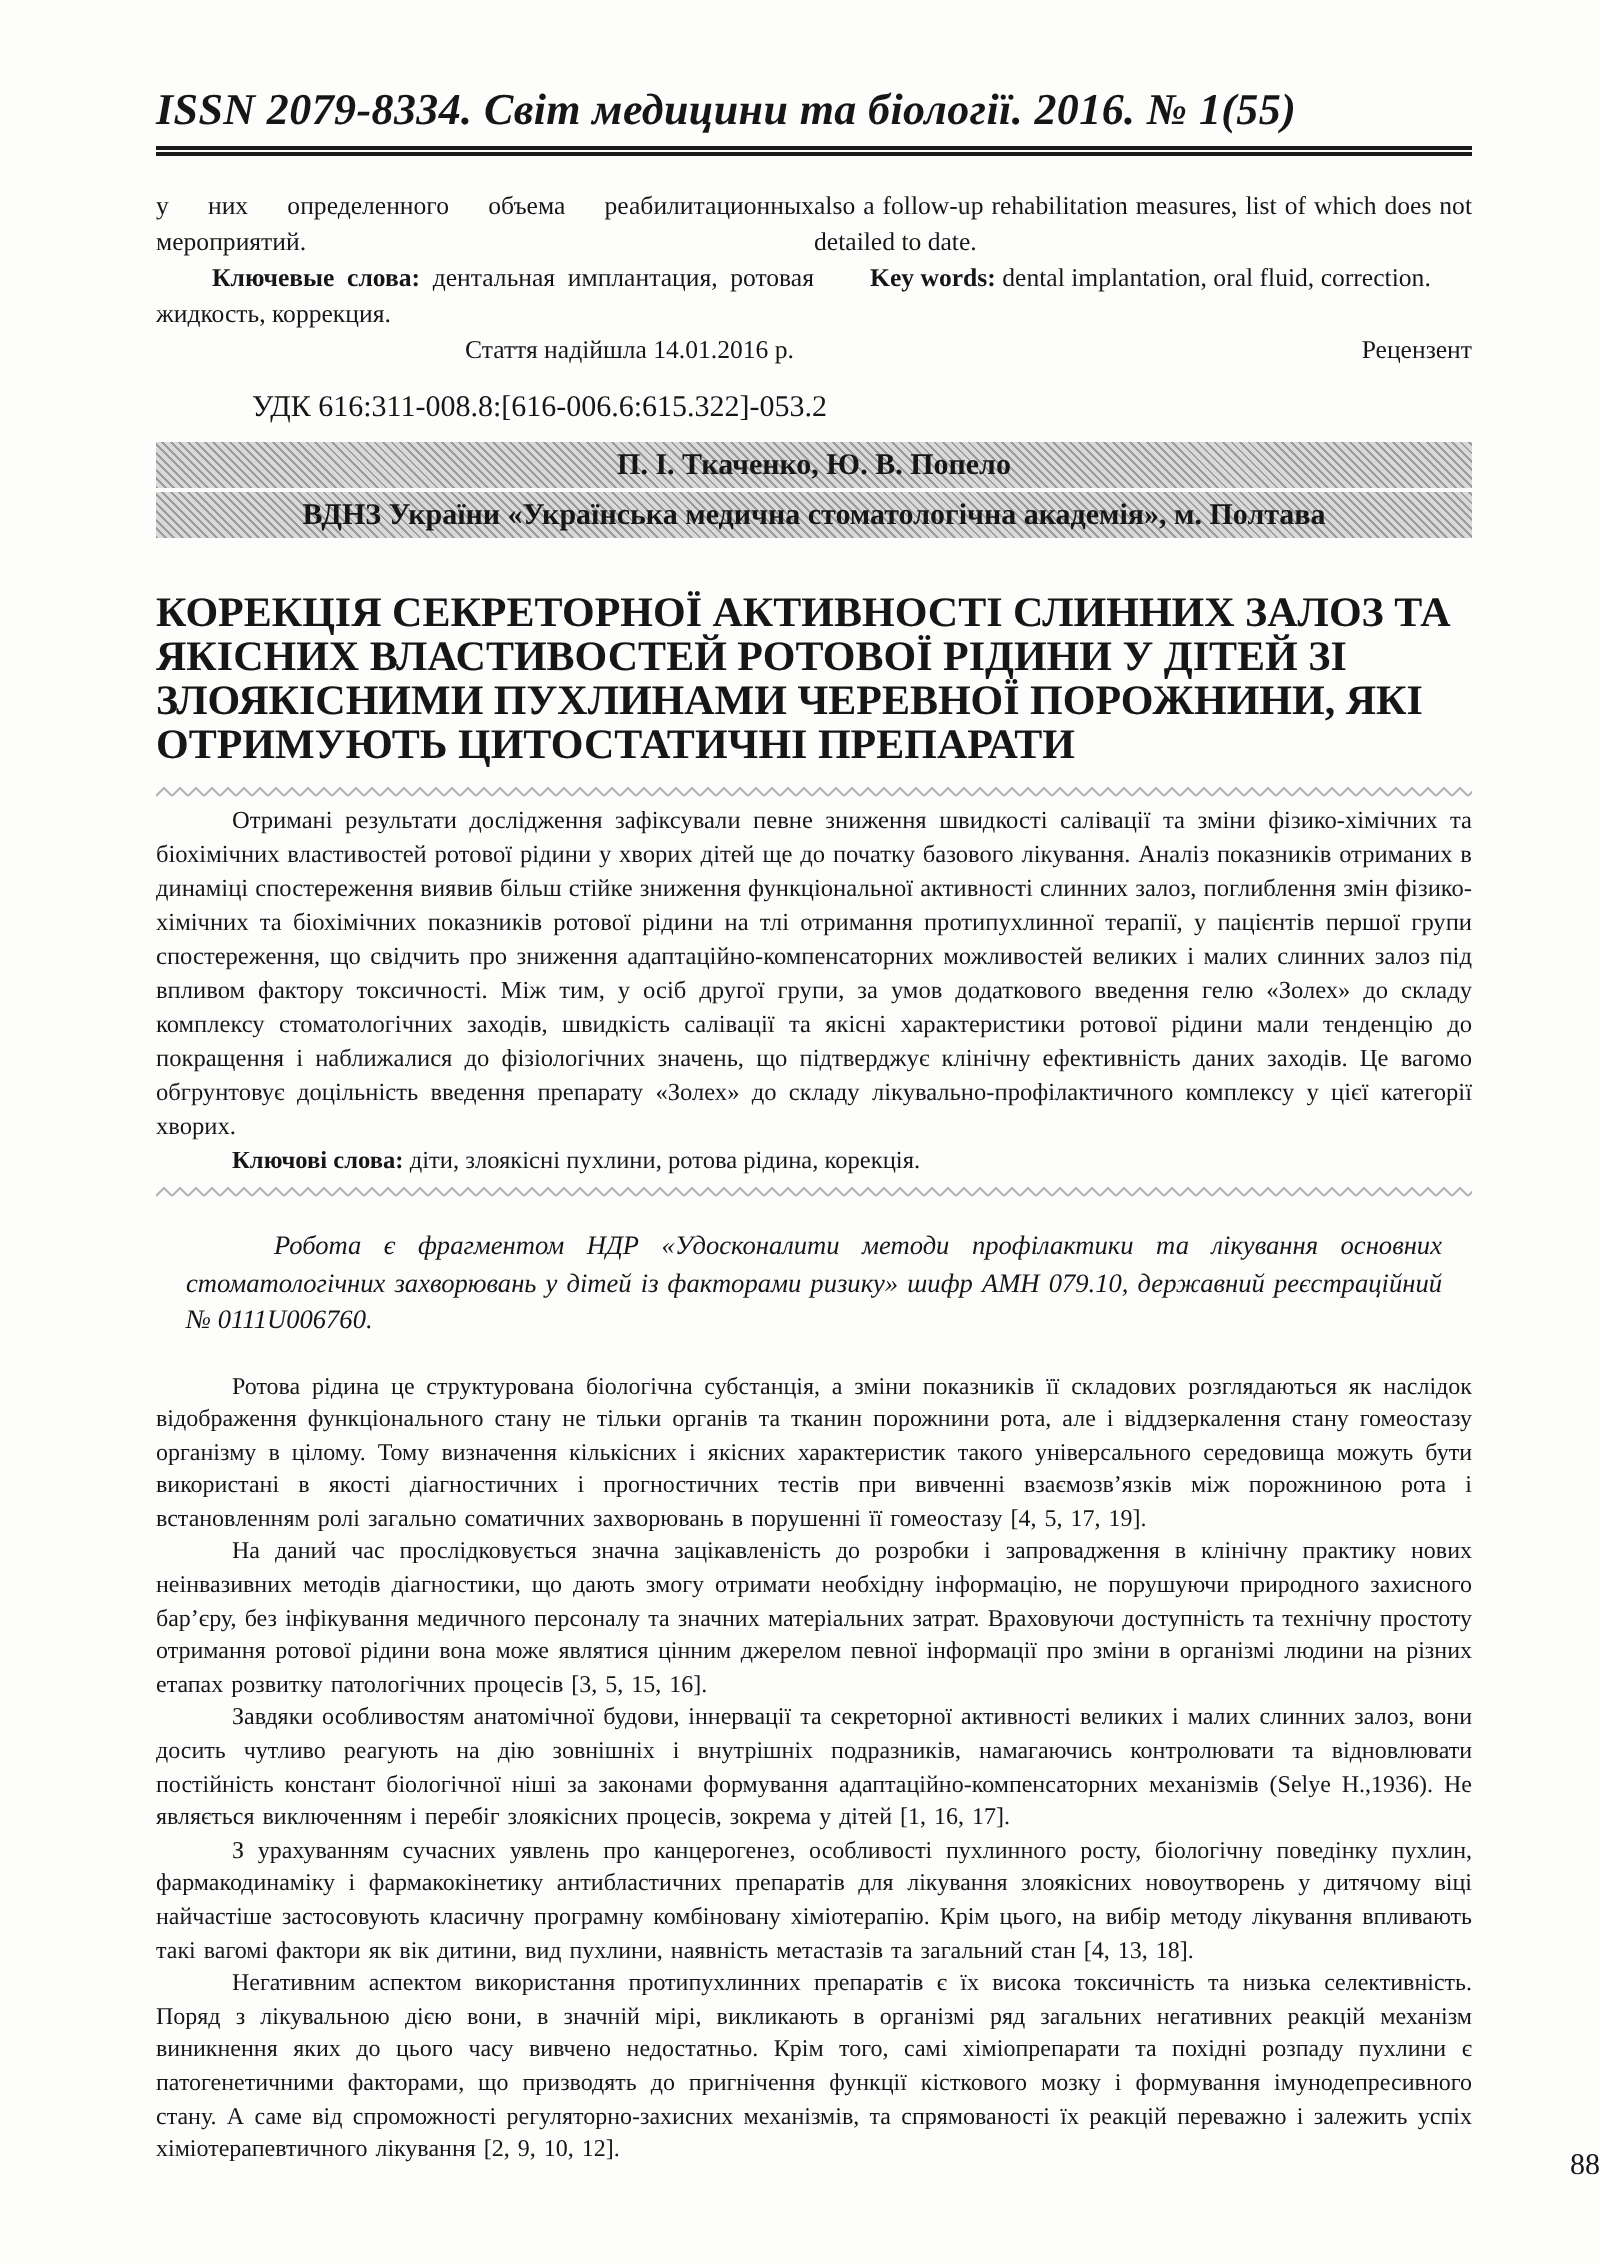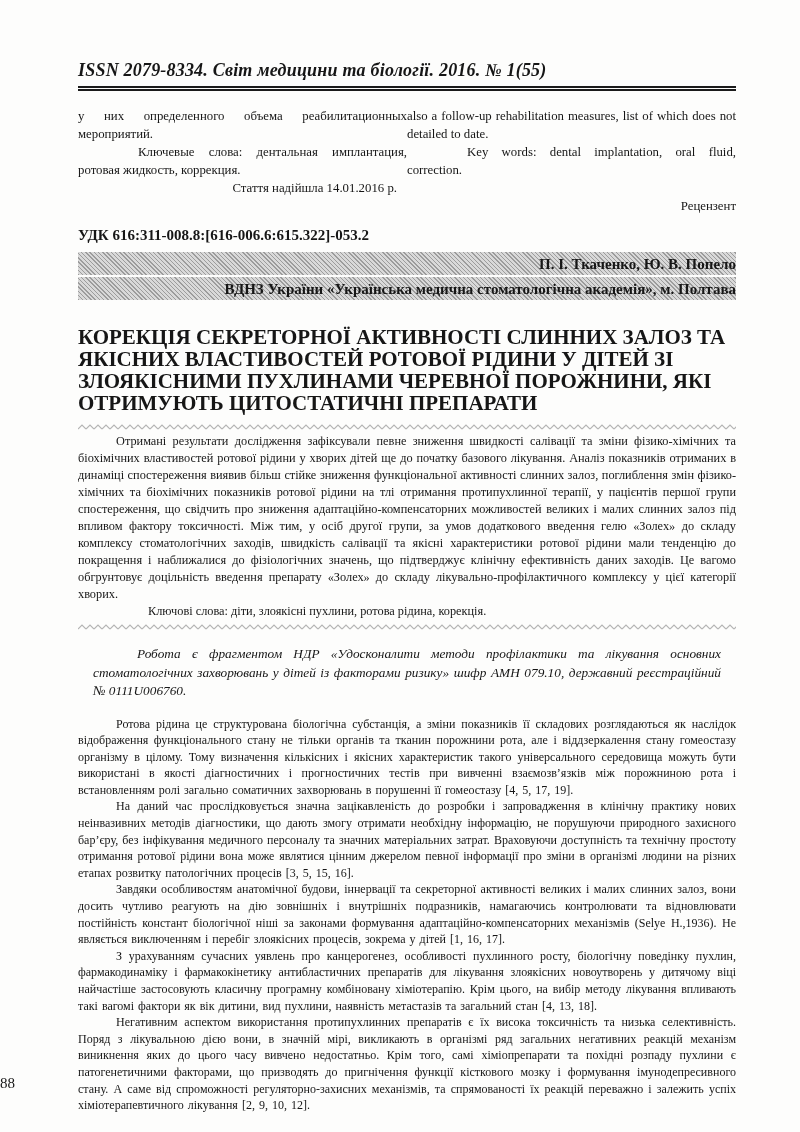--- a/index.html
+++ b/index.html
@@ -9,40 +9,39 @@
     margin:0 auto;
     background:#fdfdfc;
     box-sizing:border-box;
     padding:42px 64px 0 78px;
     font-family:"Liberation Serif", serif;
     color:#161616;
     overflow:hidden;
   }
   
   .issn-header{
-    font-size:18px;font-weight:bold;font-style:italic;
+    font-size:22px;font-weight:bold;font-style:italic;
     padding-bottom:5px;
     border-bottom:5px double #1b1b1b;
     letter-spacing:.2px;
-    margin-top:18px;
   }
   
   .top-cols{display:flex;margin-top:16px;font-size:12.8px;line-height:18px;}
   .top-cols .col{flex:1;min-width:0;}
   .top-cols p{margin:0;text-align:justify;}
   .top-cols .kw{text-indent:28px;}
-  .b{font-weight:normal;margin-left:32px;}
+  .b{font-weight:bold;}
   .received{text-align:right !important;padding-right:10px;}
   .reviewer{text-align:right !important;margin-top:18px !important;}
   
-  .udk{margin-top:12px;font-weight:bold;font-size:15px;}
+  .udk{margin-top:12px;font-weight:normal;font-size:15px;margin-left:48px;}
   
   .authors-block{margin-top:8px;}
   .hatch-band{
-    text-align:right;font-weight:bold;font-size:15px;line-height:20px;
+    text-align:center;font-weight:bold;font-size:15px;line-height:20px;
     padding:2px 0 1px;
     background-image:repeating-linear-gradient(45deg,#9c9c9c 0px,#9c9c9c 1px,#d9d9d9 1px,#d9d9d9 3px);
   }
   .hatch-band + .hatch-band{margin-top:2px;}
   
   .article-title{
     margin-top:26px;text-align:left;font-weight:bold;
     font-size:21px;line-height:22px;
   }
   
@@ -52,21 +51,21 @@
   .abstract-body p{margin:0;font-size:12.3px;line-height:17px;text-align:justify;text-indent:38px;}
   
   .ndr-note{margin-top:12px;font-style:italic;font-size:13.3px;line-height:18.5px;text-align:justify;text-indent:44px;}
   .ndr-note p{margin:15px;font-style:italic;}
   
   .body-text{margin-top:12px;}
   .body-text p{margin:0;font-size:12px;line-height:16.6px;text-align:justify;text-indent:38px;word-spacing:1px;}
   
   .page-number{
     position:absolute;left:0;right:0;bottom:40px;
-    text-align:left;font-size:15px;
+    text-align:right;font-size:15px;
   }
 </style>
 </head>
 <body>
 
 <div class="page">
 
   <div class="issn-header">ISSN 2079-8334. Світ медицини та біології. 2016. № 1(55)</div>
 
   <div class="top-cols">

